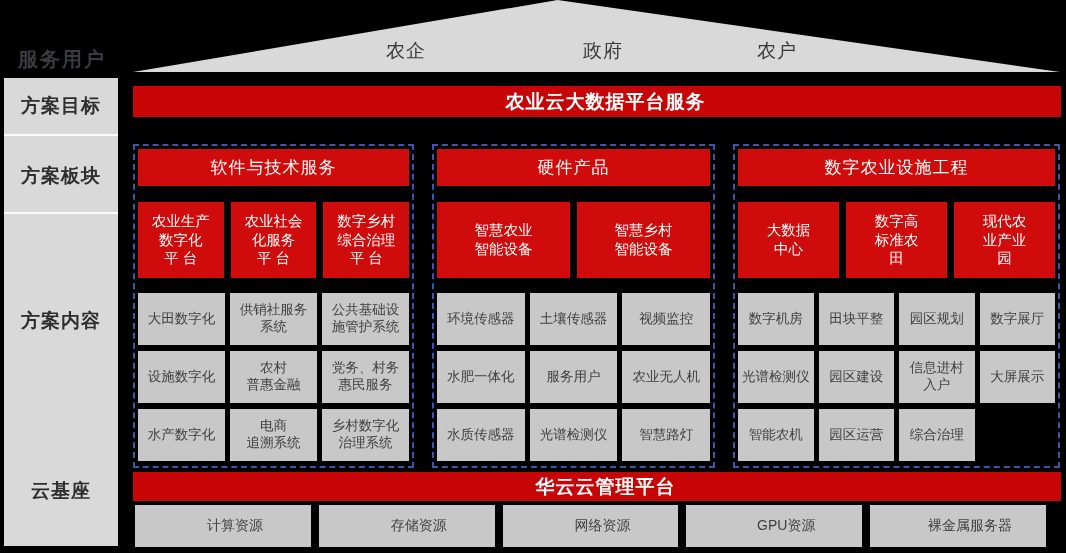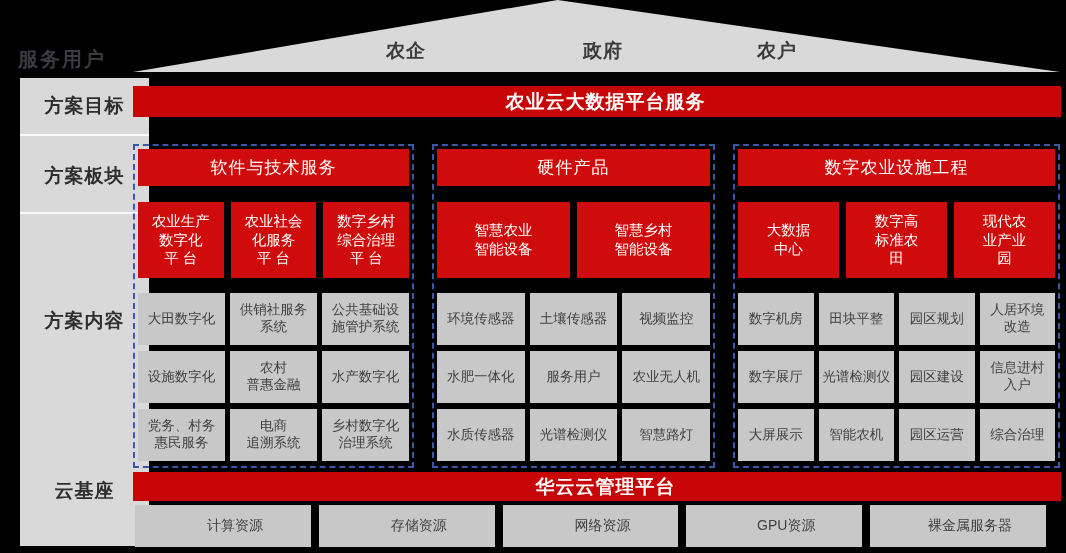--- a/index.html
+++ b/index.html
@@ -15,41 +15,41 @@
     font-family:"Liberation Sans","DejaVu Sans",sans-serif;
   }
   .abs{position:absolute;}
 
   
   .rail-title{
     left:18px; top:46px;
     font-size:20px; font-weight:bold; color:#3a3a41; letter-spacing:2px;
   }
   .sidebar{
-    left:20px; top:78px; width:129px; height:468px;
+    left:4px; top:78px; width:114px; height:468px;
     background:var(--panel-gray,#d9d9d9);
   }
   .rail-label{
     position:absolute; left:0; width:100%; text-align:center;
     font-size:19px; font-weight:bold; color:#2e2e2e; letter-spacing:1px;
   }
   .rail-div{
     position:absolute; left:0; width:100%; height:2px; background:#fafafa;
   }
 
   
   .roof{
     left:133px; top:0; width:927px; height:72px;
     background:var(--panel-gray,#d9d9d9);
     -webkit-clip-path:polygon(0 100%, 45.8% 0, 100% 100%);
     clip-path:polygon(0 100%, 45.8% 0, 100% 100%);
   }
   .roof-label{
     position:absolute; top:38px;
-    font-size:19px; color:#3a3a3a; letter-spacing:1px;font-weight:bold;
+    font-size:19px; color:#3a3a3a; letter-spacing:1px;
   }
 
   
   .banner{
     left:133px; width:928px; height:31px;
     background:var(--red-dark,#c80506);
     color:#fff; font-weight:bold; font-size:19px; letter-spacing:1px;
     display:flex; align-items:center; justify-content:center;padding-left:17px;
   }
   .banner.top{top:86px;}
@@ -139,23 +139,23 @@
   </div>
   <div class="grid g3">
     <div class="cell">大田数字化</div>
     <div class="cell">供销社服务
 系统</div>
     <div class="cell">公共基础设
 施管护系统</div>
     <div class="cell">设施数字化</div>
     <div class="cell">农村
 普惠金融</div>
-    <div class="cell">水产数字化</div>
     <div class="cell">党务、村务
 惠民服务</div>
+    <div class="cell">水产数字化</div>
     <div class="cell">电商
 追溯系统</div>
     <div class="cell">乡村数字化
 治理系统</div>
   </div>
 </div>
 
 <div class="col" style="left:432px;width:283px">
   <div class="col-header">硬件产品</div>
   <div class="subrow">
@@ -186,22 +186,20 @@
 标准农
 田</div>
     <div class="subbox">现代农
 业产业
 园</div>
   </div>
   <div class="grid g4">
     <div class="cell">数字机房</div>
     <div class="cell">田块平整</div>
     <div class="cell">园区规划</div>
-    <div class="cell">人居环境
-改造</div>
     <div class="cell">数字展厅</div>
     <div class="cell">光谱检测仪</div>
     <div class="cell">园区建设</div>
     <div class="cell">信息进村
 入户</div>
     <div class="cell">大屏展示</div>
     <div class="cell">智能农机</div>
     <div class="cell">园区运营</div>
     <div class="cell">综合治理</div>
   </div>

